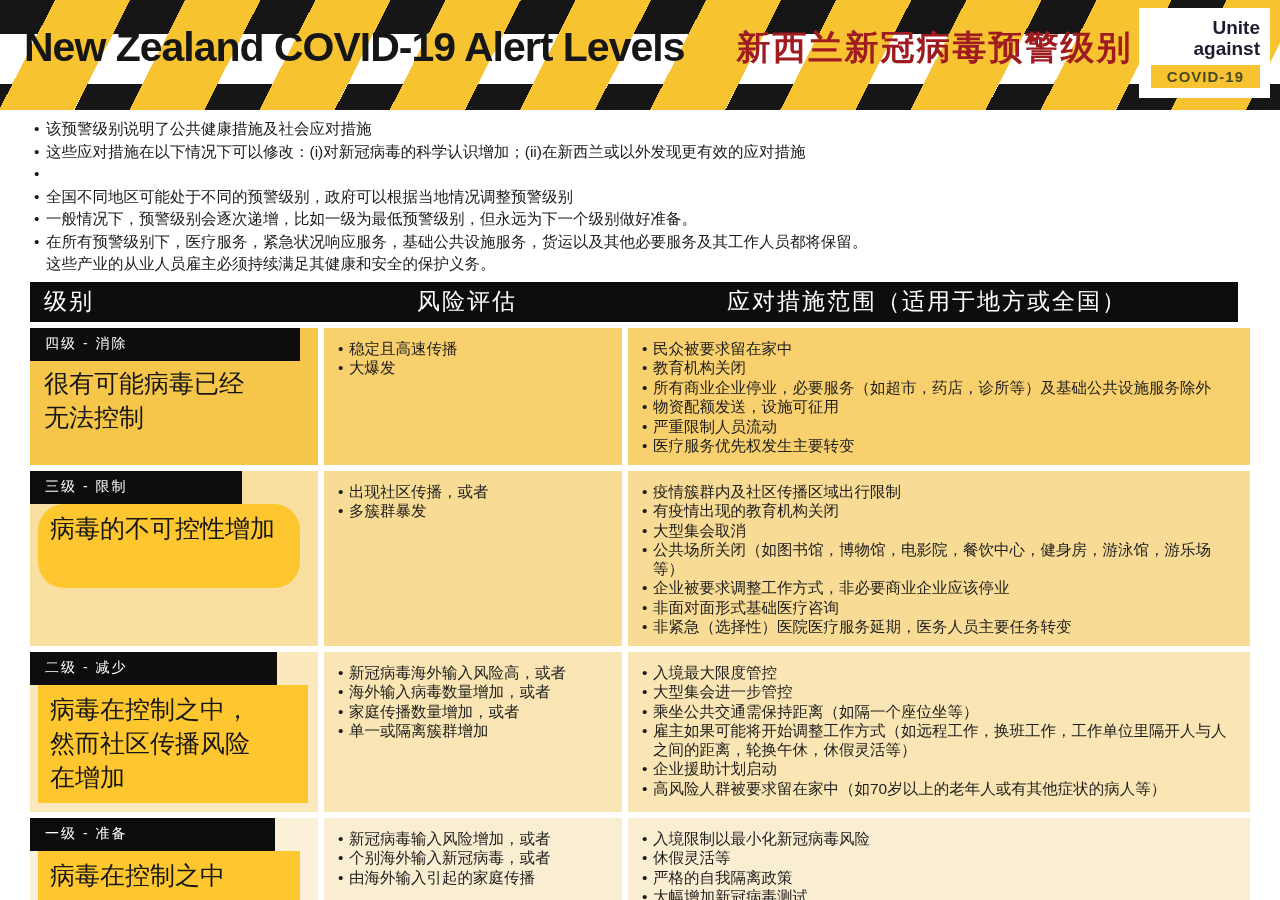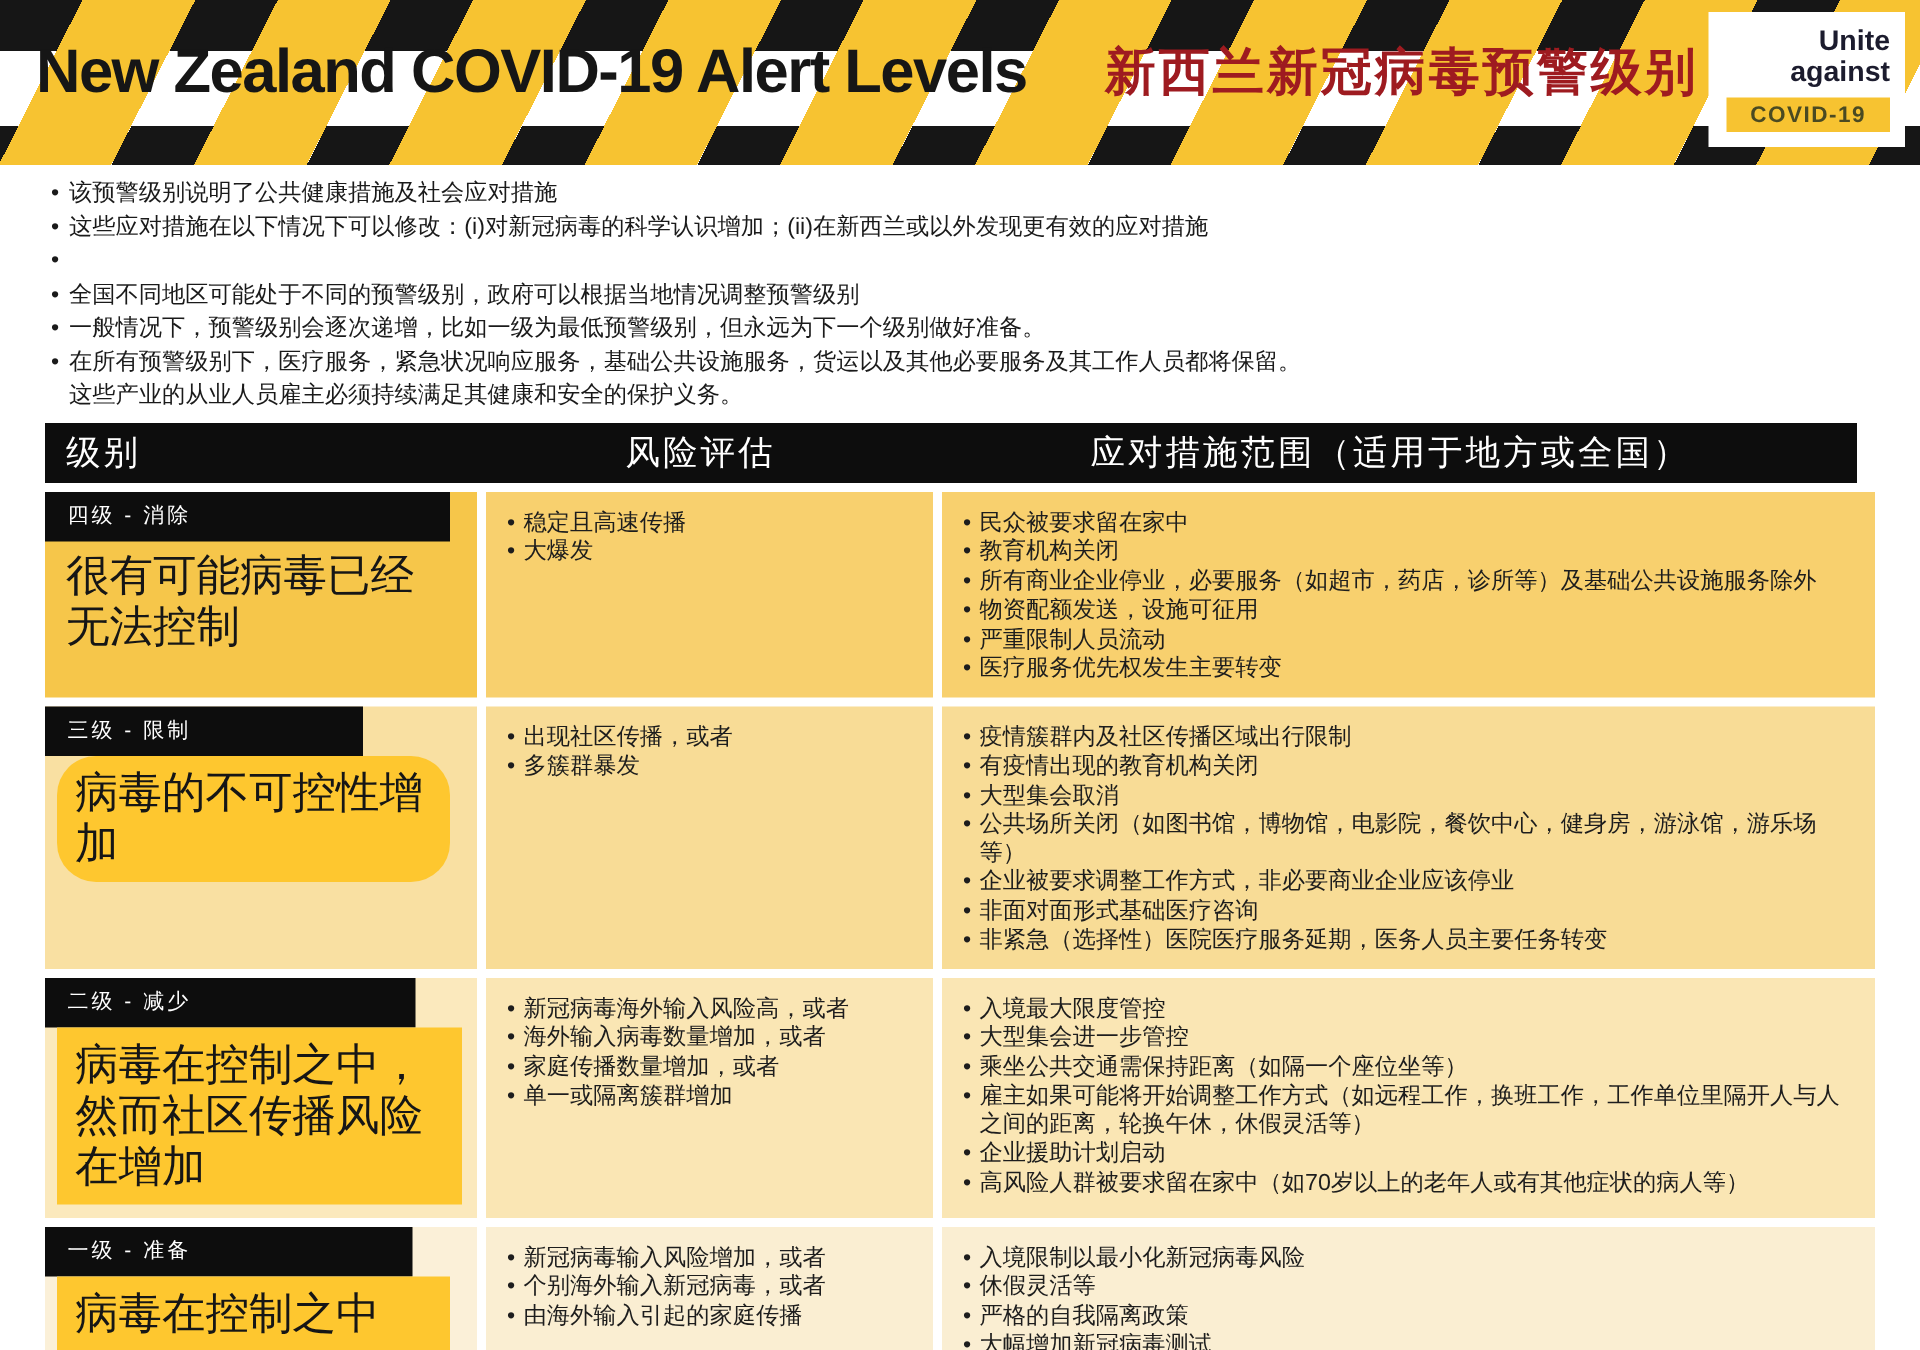--- a/index.html
+++ b/index.html
@@ -53,21 +53,21 @@
   .r2 .lvlcell { background:#fbe9bd; }
   .r1 .cell { background:#faeed2; }
   .r1 .lvlcell { background:#fbf0d8; }
   .lvlbar { background:#0d0d0d; color:#fff; font-size:14px; height:33px;
     display:flex; align-items:center; padding-left:15px; letter-spacing:2px; }
   .r4 .lvlbar { width:270px; }
   .r3 .lvlbar { width:212px; }
   .r2 .lvlbar { width:247px; }
   .r1 .lvlbar { width:245px; }
   .lvlbox { background:#fec72f; margin-left:8px; padding:8px 10px 8px 12px;
-    font-size:29px; line-height:34px; color:#161616; white-space:pre-line;font-family:Liberation Serif, serif; }
+    font-size:25px; line-height:34px; color:#161616; white-space:pre-line;font-family:Liberation Serif, serif; }
   .r4 .lvlbox { background:transparent; margin-left:0; padding-left:14px; padding-top:6px; }
   .r3 .lvlbox { width:262px; min-height:84px;border-radius:26px; }
   .r2 .lvlbox { width:270px; min-height:118px; }
   .r1 .lvlbox { width:262px; min-height:90px; }
 
   .r4 { min-height:122px; }
   .r3 { min-height:140px; }
   .r2 { min-height:160px; }
   .r1 { min-height:152px; }
 

